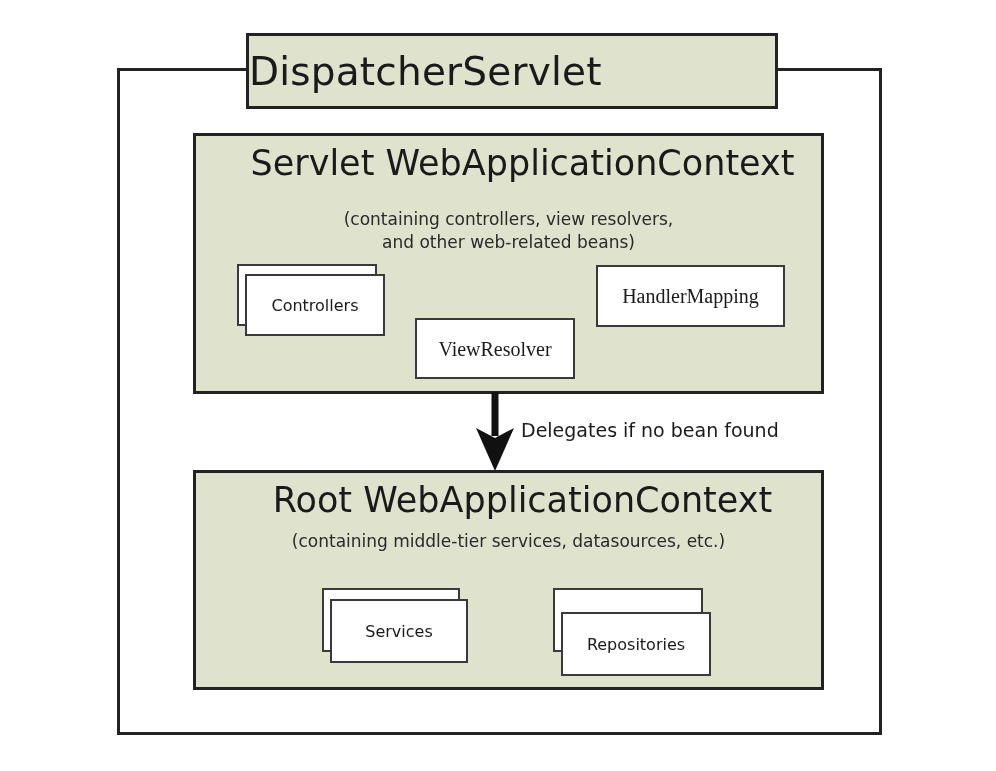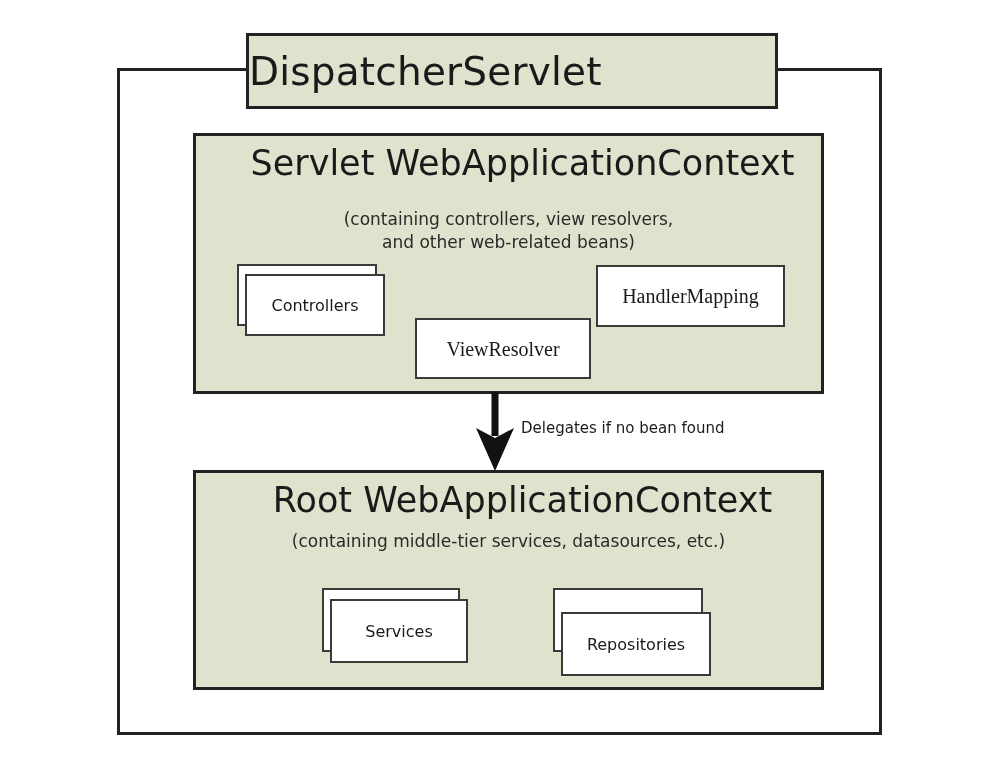--- a/index.html
+++ b/index.html
@@ -144,21 +144,21 @@
     position: absolute;
     left: 470px;
     top: 392px;
     width: 50px;
     height: 80px;
   }
   .arrow-caption {
     position: absolute;
     left: 521px;
     top: 421px;
-    font-size: 15px;
+    font-size: 19px;
     line-height: 1;
     color: #1a1a1a;
     white-space: nowrap;
   }
 </style>
 </head>
 <body>
 
 <div id="canvas">
 
@@ -177,21 +177,21 @@
     </div>
   </div>
 
   <div class="bean-stack" style="left:237px; top:264px; width:146px; height:72px;">
     <div class="sheet-back" style="width:140px; height:62px; left:0; top:0;"></div>
     <div class="sheet-front" style="width:140px; height:62px; left:8px; top:10px;">
       <span class="label">Controllers</span>
     </div>
   </div>
 
-  <div class="bean" style="left:415px; top:318px; width:176px; height:61px;">
+  <div class="bean" style="left:415px; top:318px; width:160px; height:61px;">
     <span class="label">ViewResolver</span>
   </div>
 
   <div class="bean" style="left:596px; top:265px; width:189px; height:62px;">
     <span class="label">HandlerMapping</span>
   </div>
 
   <svg class="delegate-arrow" viewBox="0 0 50 80">
     <line x1="25" y1="0" x2="25" y2="44" stroke="#111111" stroke-width="7"></line>
     <polygon points="25,79 6,36 25,46 44,36" fill="#111111"></polygon>

